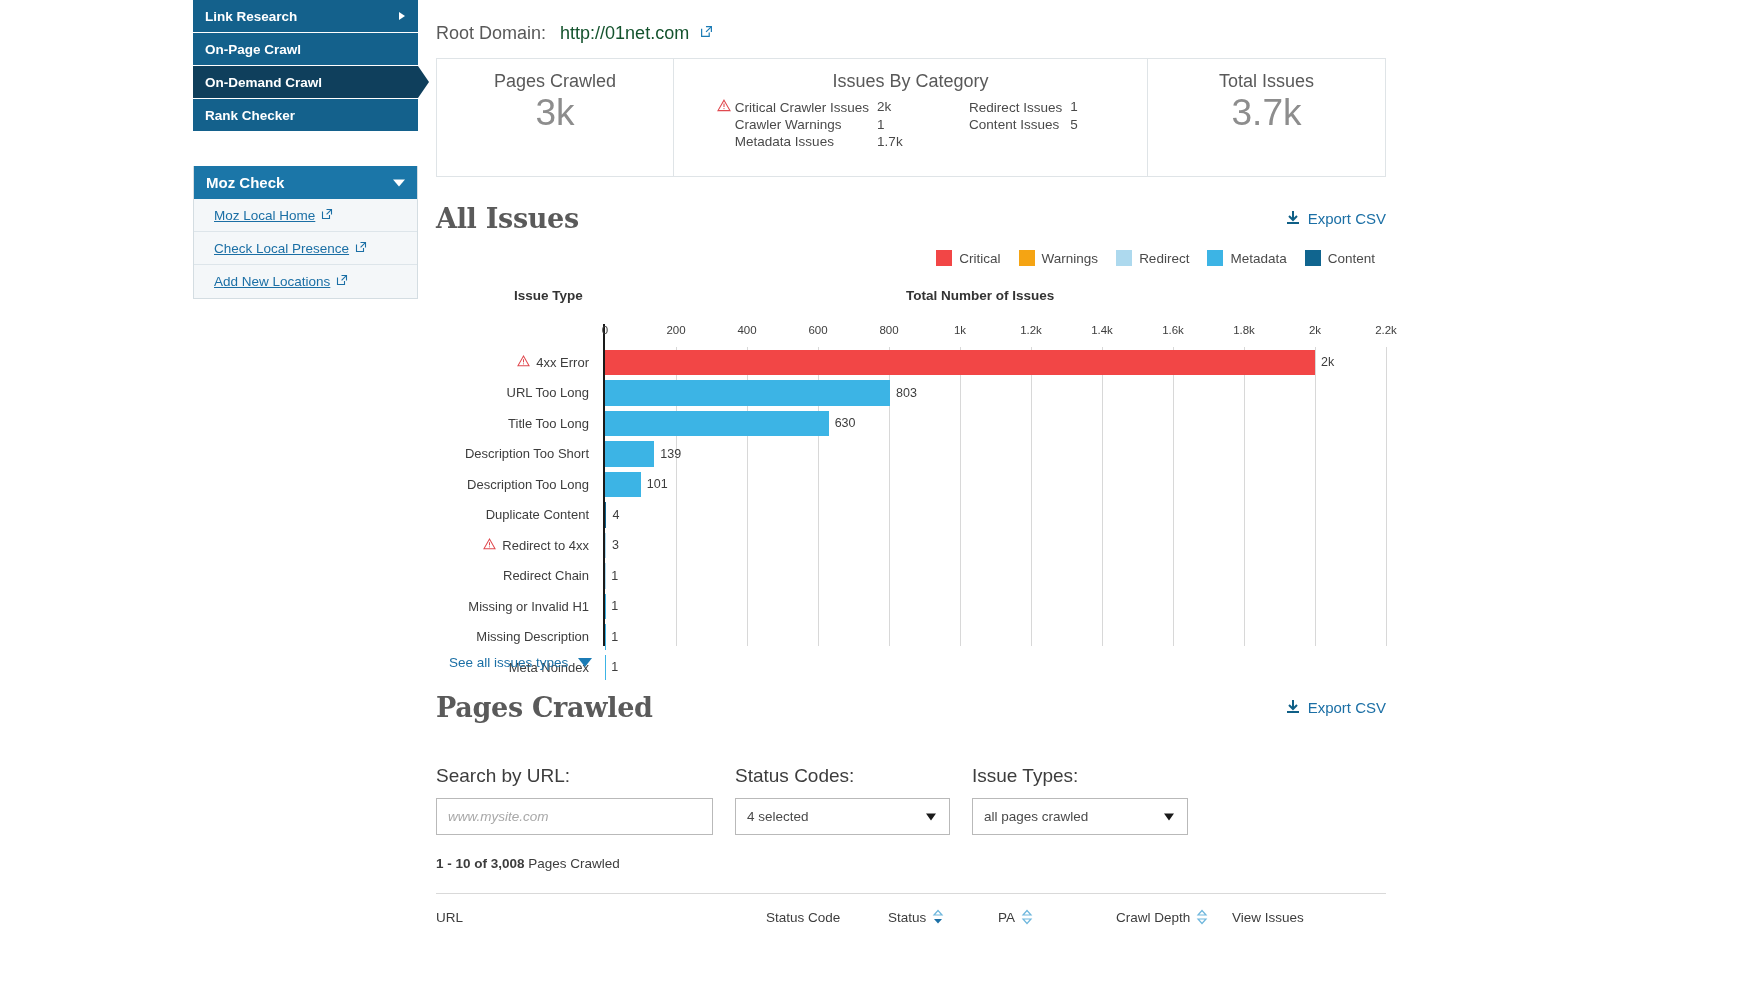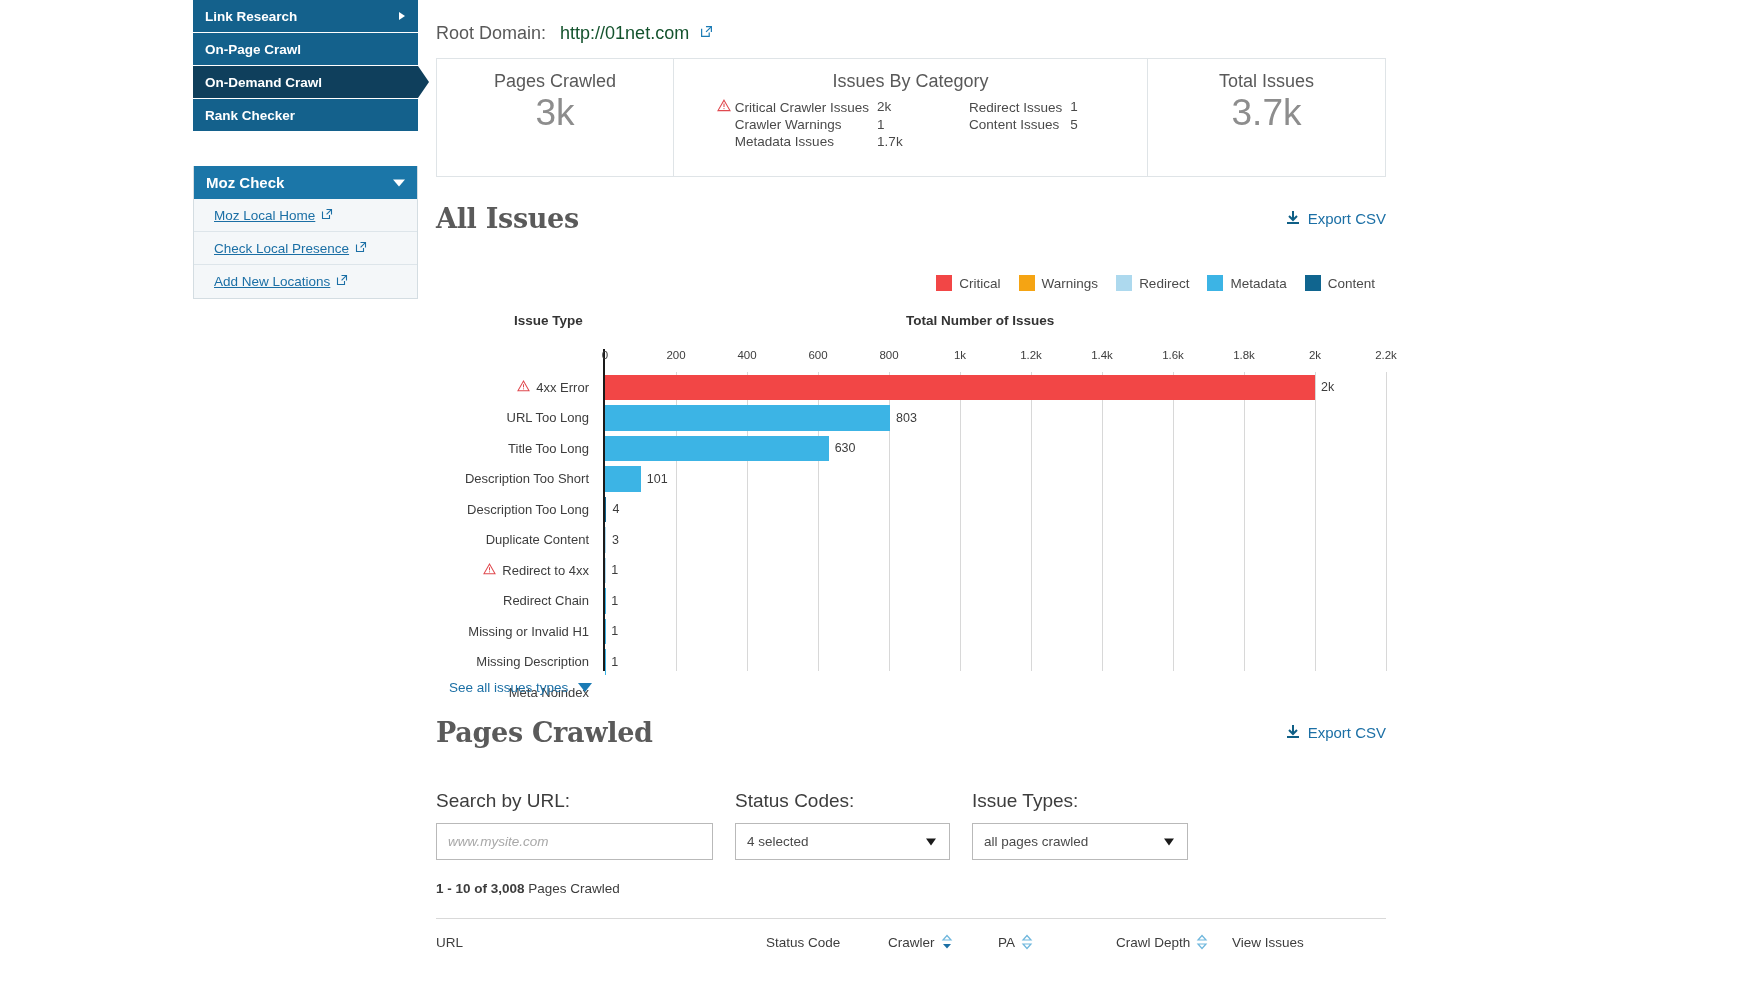--- a/index.html
+++ b/index.html
@@ -111,21 +111,21 @@
   .export {
     display: flex; align-items: center; gap: 8px;
     color: #1b6fa5; font-size: 15px; cursor: pointer;
   }
 
   
   .legend {
     display: flex; justify-content: flex-end; align-items: center;
     gap: 9px; margin-top: 16px; padding-right: 2px;
   }
-  .leg-item { display: flex; align-items: center; gap: 7px; margin-right: 9px; font-size: 13.5px; color: #4a4a4a; margin-top: 25px; }
+  .leg-item { display: flex; align-items: center; gap: 7px; margin-right: 9px; font-size: 13.5px; color: #4a4a4a; }
   .leg-sw { width: 16px; height: 16px; display: inline-block; }
 
   
   .chart-wrap { position: relative; margin-top: 22px; height: 358px; }
   .axis-title-left {
     position: absolute; left: 78px; top: 0; font-size: 13.5px; font-weight: bold; color: #333;
   }
   .axis-title-top {
     position: absolute; left: 470px; top: 0; font-size: 13.5px; font-weight: bold; color: #333;
   }
@@ -444,20 +444,24 @@
               </div>
               <div class="barrow">
                 <div class="bar" style="width: 36.5%; background: rgb(60, 180, 229);"></div>
                 <div class="barlabel" style="left: 36.5%;">803</div>
               </div>
               <div class="barrow">
                 <div class="bar" style="width: 28.6364%; background: rgb(60, 180, 229);"></div>
                 <div class="barlabel" style="left: 28.6364%;">630</div>
               </div>
               <div class="barrow">
+                <div class="bar" style="width: 6.31818%; background: rgb(60, 180, 229);"></div>
+                <div class="barlabel" style="left: 6.31818%;">139</div>
+              </div>
+              <div class="barrow">
                 <div class="bar" style="width: 4.59091%; background: rgb(60, 180, 229);"></div>
                 <div class="barlabel" style="left: 4.59091%;">101</div>
               </div>
               <div class="barrow">
                 <div class="bar" style="width: 0.181818%; background: rgb(16, 101, 143);"></div>
                 <div class="barlabel" style="left: 0.181818%;">4</div>
               </div>
               <div class="barrow">
                 <div class="bar" style="width: 0.136364%; background: rgb(173, 217, 238);"></div>
                 <div class="barlabel" style="left: 0.136364%;">3</div>
@@ -534,21 +538,21 @@
 
     <div class="tbl">
       <div class="thead">
         <div class="th" style="width:330px">
           <span>URL</span>
         </div>
         <div class="th" style="width:122px">
           <span>Status Code</span>
         </div>
         <div class="th" style="width:110px">
-          <span>Crawler</span>
+          <span>Status</span>
           <span class="sort-ico">
             <svg width="12" height="16" viewBox="0 0 12 16">
                 <path d="M6 1.5l4 4.5H2z" fill="none" stroke="#6fb7dd" stroke-width="1.2"></path>
                 <path d="M6 14.5l4-4.5H2z" fill="#1b6fa5"></path>
               </svg>
           </span>
         </div>
         <div class="th" style="width:118px">
           <span>PA</span>
           <span class="sort-ico">

